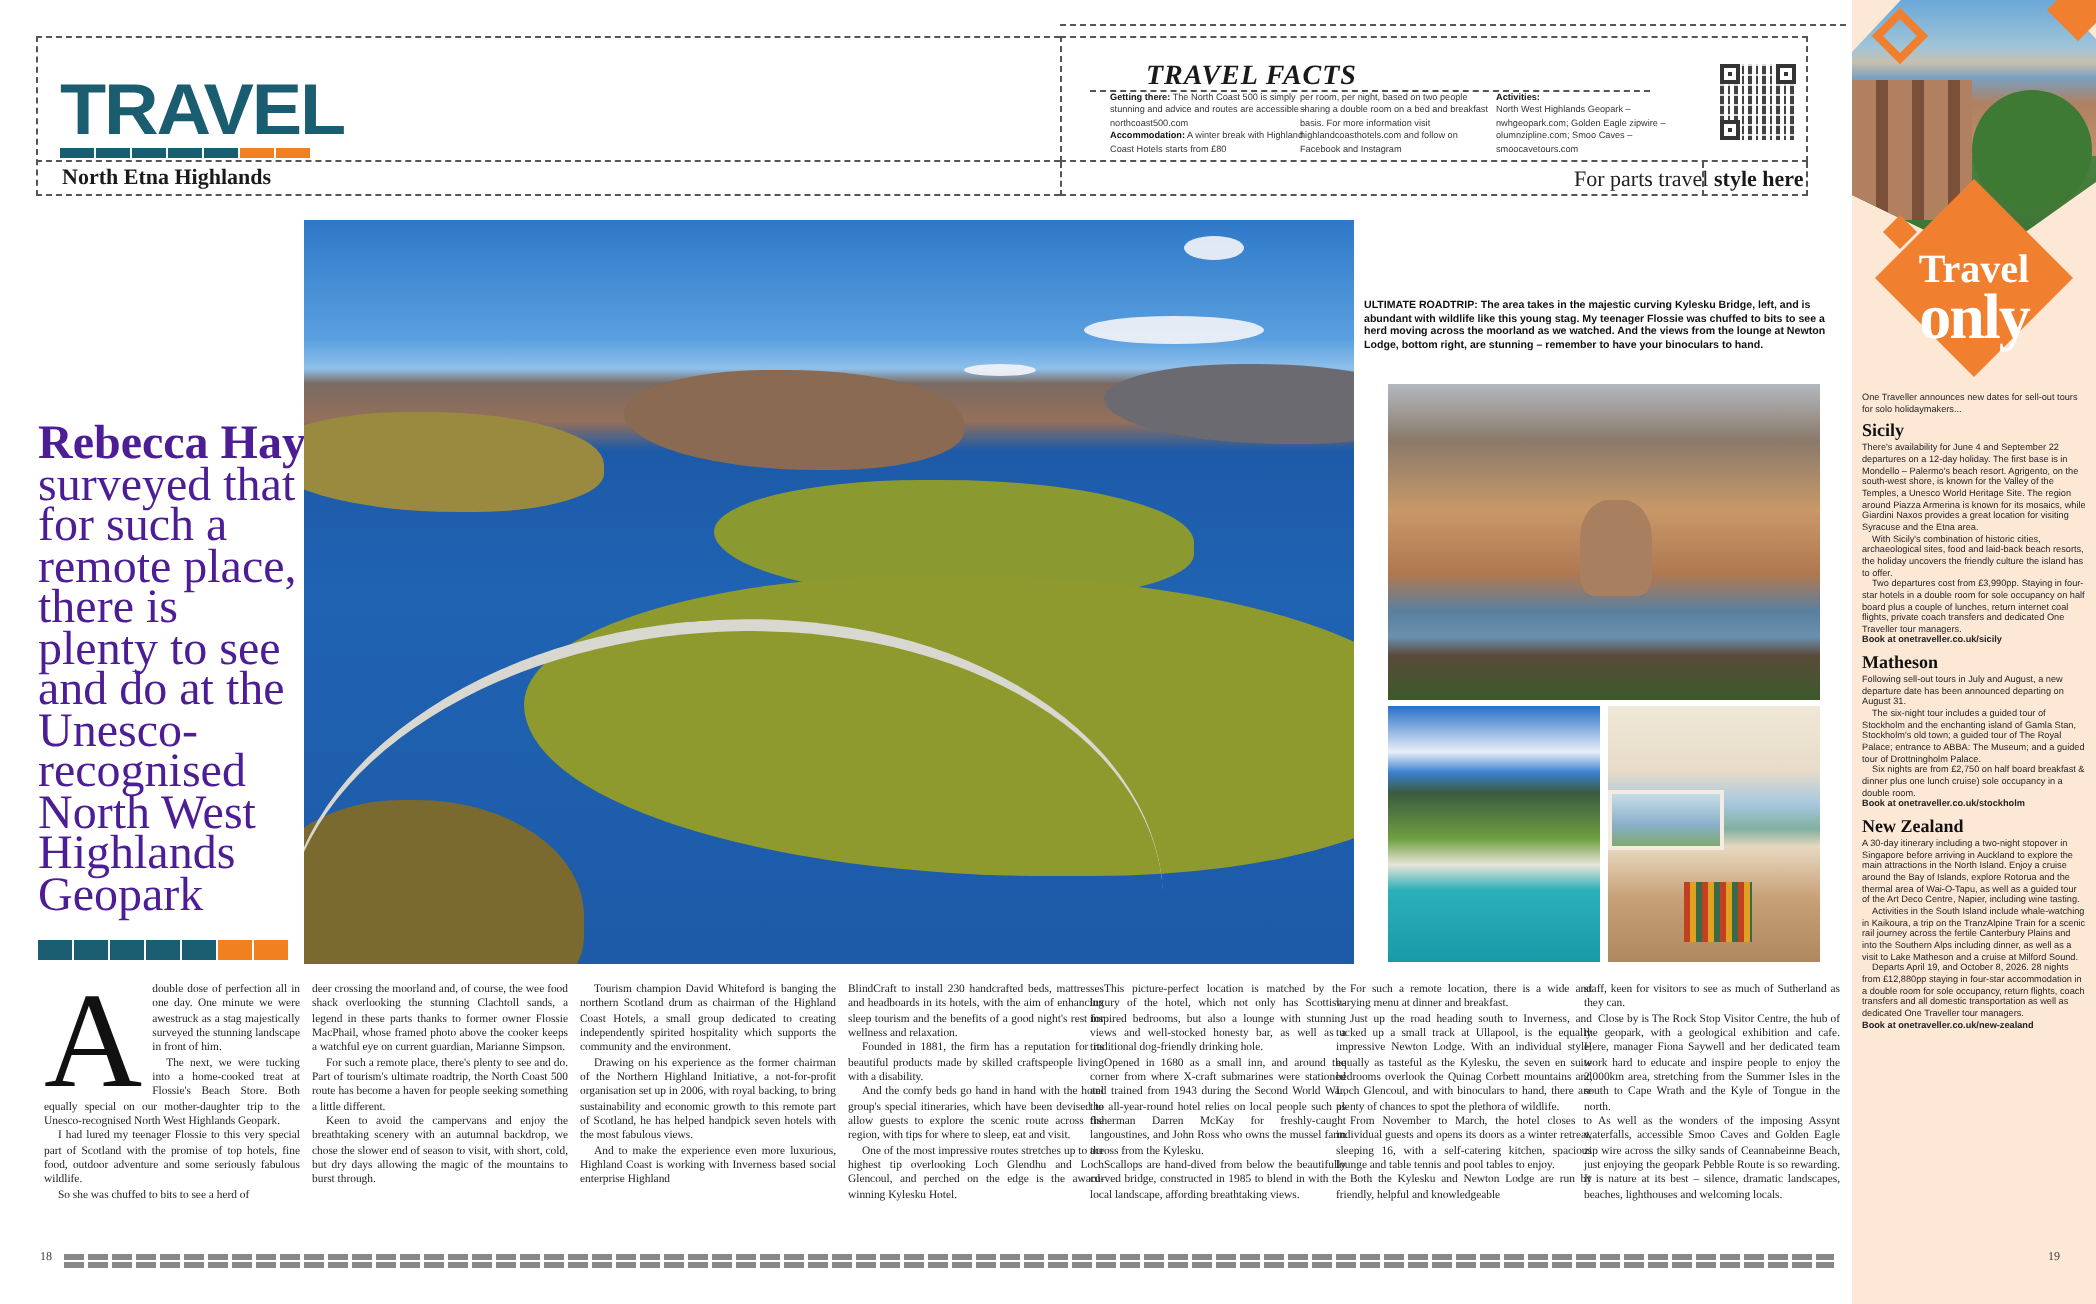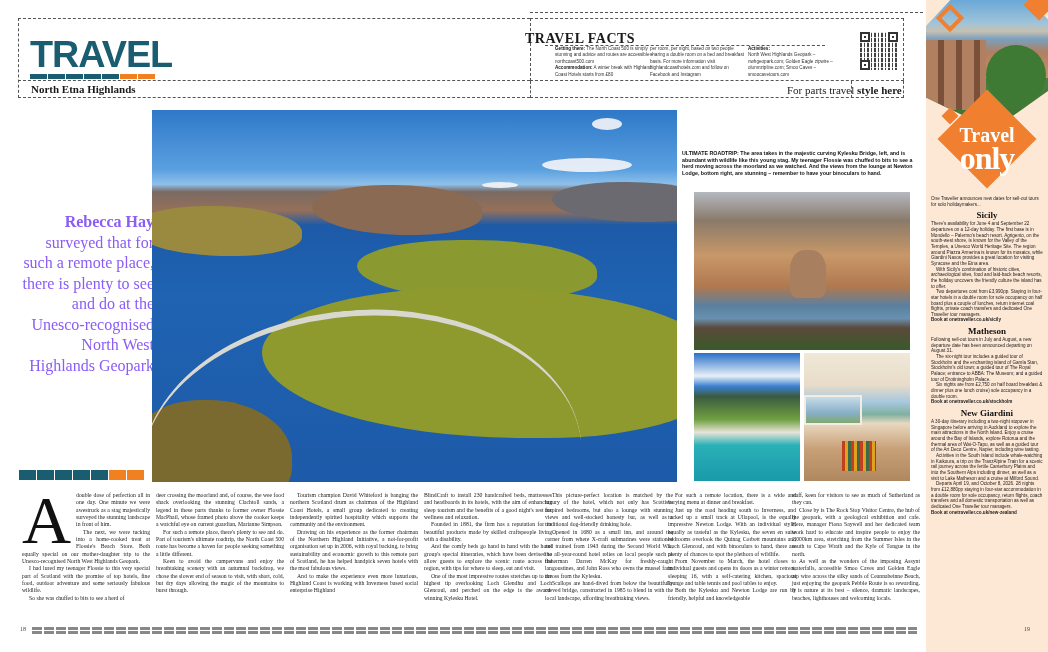--- a/index.html
+++ b/index.html
@@ -11,38 +11,38 @@
   .header-sep { position: absolute; left: 18px; top: 80px; width: 512px; border-top: 1px dashed #555; }
   .logo { position: absolute; left: 30px; top: 38px; font-family: "Liberation Sans", sans-serif; font-weight: 700; font-size: 36px; letter-spacing: -1px; color: #1a5c70; transform: scaleX(1.05); transform-origin: left; line-height: 34px; }
   .logo-bar { position: absolute; left: 30px; top: 74px; display: flex; gap: 1px; }
   .logo-bar span { width: 17px; height: 5px; background: #1a5c70; }
   .logo-bar span.o { background: #f08020; }
   .section-label { position: absolute; left: 31px; top: 83px; font-size: 11px; font-weight: 700; }
 
   
   .facts-box { position: absolute; left: 530px; top: 18px; width: 374px; height: 63px; border: 1px dashed #555; border-left: 1px dashed #555; }
   .facts-top { position: absolute; left: 530px; top: 12px; width: 393px; border-top: 1px dashed #555; }
-  .facts-title { position: absolute; left: 525px; top: 31px; font-size: 14px; font-weight: 900; letter-spacing: 0.5px; }
+  .facts-title { position: absolute; left: 573px; top: 31px; font-size: 14px; font-weight: 900; letter-spacing: 0.5px; font-style: italic; }
   .facts-line { position: absolute; left: 545px; top: 45px; width: 280px; border-top: 1px dashed #555; }
   .facts-col { position: absolute; top: 46px; width: 100px; font-family: "Liberation Sans", sans-serif; font-size: 4.6px; line-height: 6.4px; color: #333; }
   .facts-col b { color: #111; }
   .qr { position: absolute; left: 860px; top: 32px; width: 38px; height: 38px;
         background:
           repeating-linear-gradient(90deg, #222 0 2px, #fff 2px 4px, #222 4px 5px, #fff 5px 7px),
           #fff; opacity: 0.85; }
   .qr::before { content:""; position:absolute; inset:0; background: repeating-linear-gradient(0deg, transparent 0 2px, rgba(255,255,255,.8) 2px 3px, transparent 3px 5px); }
   .qr .c { position: absolute; width: 10px; height: 10px; border: 2px solid #111; background: #fff; }
   .qr .c::after { content:""; position:absolute; left:2px; top:2px; width:2px; height:2px; background:#111; }
   .facts-bottom { position: absolute; left: 530px; top: 81px; width: 374px; height: 17px; border: 1px dashed #555; border-top: none; }
   .more-travel { position: absolute; left: 787px; top: 84px; font-size: 11px; color: #222; }
   .scan-box { position: absolute; left: 851px; top: 81px; width: 53px; height: 17px; border-left: 1px dashed #555; }
   .scan-here { position: absolute; left: 857px; top: 84px; font-size: 11px; font-weight: 700; }
 
   
-  .standfirst { position: absolute; left: 19px; top: 212px; width: 135px; font-size: 16px; line-height: 20.5px; color: #8b5cf6; text-align: right; }
+  .standfirst { position: absolute; left: 19px; top: 212px; width: 135px; font-size: 24px; line-height: 20.5px; color: #4c1d95; }
   .standfirst b { font-weight: 700; display: block; }
   .deco-bar { position: absolute; left: 19px; top: 470px; display: flex; gap: 1px; }
   .deco-bar span { width: 17px; height: 10px; background: #1a5c70; }
   .deco-bar span.o { background: #f08020; }
 
   
   .photo-main { position: absolute; left: 152px; top: 110px; width: 525px; height: 372px; overflow: hidden;
     background:
       linear-gradient(180deg, #2e78c8 0%, #5aa0e0 16%, #8fc0ea 20%, #7a6a62 22%, #95705a 27%, #1d5aa8 31%, #1f63b2 50%, #1d5aa8 100%); }
   .photo-main .cloud { position:absolute; background:#f4f4f8; border-radius:50%; opacity:.9; }
@@ -79,21 +79,21 @@
      background: linear-gradient(180deg, #6aa8d8 0%, #a0c4d8 18%, #c8c0b0 24%, #7aa0c0 30%, #b08060 40%, #c09070 60%, #4a8040 60%, #3a7030 100%);
      clip-path: polygon(0 20%, 20% 0, 85% 0, 100% 15%, 100% 70%, 55% 100%, 0 75%); }
   .news-photo .tree { position:absolute; left:60px; top:45px; width:60px; height:60px; background:#3e7a34; border-radius:50%; }
   .news-photo .ruin { position:absolute; left:0; top:40px; width:60px; height:70px; background: repeating-linear-gradient(90deg, #b08060 0 12px, #7a5038 12px 18px); }
   .diamond { position: absolute; background: #f08030; transform: rotate(45deg); }
   .diamond.outline { background: transparent; border: 4px solid #f08030; }
   .news-title { position: absolute; left: 926px; width: 122px; text-align: center; color: #fff; font-weight: 700; }
   .news-title.t1 { top: 124px; font-size: 20px; }
   .news-title.t2 { top: 140px; font-size: 32px; letter-spacing: -1px; }
   .news-body { position: absolute; left: 931px; top: 196px; width: 112px; font-family: "Liberation Sans", sans-serif; font-size: 4.6px; line-height: 5.65px; color: #222; }
-  .news-body h3 { font-family: "Liberation Serif", serif; font-size: 9px; line-height: 11px; font-weight: 700; margin-top: 3px; color: #111; text-align: center; }
+  .news-body h3 { font-family: "Liberation Serif", serif; font-size: 9px; line-height: 11px; font-weight: 700; margin-top: 3px; color: #111; }
   .news-body p { text-indent: 5px; }
   .news-body p.noindent { text-indent: 0; }
   .news-body .book { font-weight: 700; text-indent: 0; }
 </style>
 </head>
 <body>
 
 <div class="header-box"></div>
 <div class="header-sep"></div>
 <div class="logo">TRAVEL</div>
@@ -233,19 +233,19 @@
   <p>With Sicily's combination of historic cities, archaeological sites, food and laid-back beach resorts, the holiday uncovers the friendly culture the island has to offer.</p>
   <p>Two departures cost from £3,990pp. Staying in four-star hotels in a double room for sole occupancy on half board plus a couple of lunches, return internet coal flights, private coach transfers and dedicated One Traveller tour managers.</p>
   <p class="book">Book at onetraveller.co.uk/sicily</p>
 
   <h3>Matheson</h3>
   <p class="noindent">Following sell-out tours in July and August, a new departure date has been announced departing on August 31.</p>
   <p>The six-night tour includes a guided tour of Stockholm and the enchanting island of Gamla Stan, Stockholm's old town; a guided tour of The Royal Palace; entrance to ABBA: The Museum; and a guided tour of Drottningholm Palace.</p>
   <p>Six nights are from £2,750 on half board breakfast &amp; dinner plus one lunch cruise) sole occupancy in a double room.</p>
   <p class="book">Book at onetraveller.co.uk/stockholm</p>
 
-  <h3>New Giardini</h3>
+  <h3>New Zealand</h3>
   <p class="noindent">A 30-day itinerary including a two-night stopover in Singapore before arriving in Auckland to explore the main attractions in the North Island. Enjoy a cruise around the Bay of Islands, explore Rotorua and the thermal area of Wai-O-Tapu, as well as a guided tour of the Art Deco Centre, Napier, including wine tasting.</p>
   <p>Activities in the South Island include whale-watching in Kaikoura, a trip on the TranzAlpine Train for a scenic rail journey across the fertile Canterbury Plains and into the Southern Alps including dinner, as well as a visit to Lake Matheson and a cruise at Milford Sound.</p>
   <p>Departs April 19, and October 8, 2026. 28 nights from £12,880pp staying in four-star accommodation in a double room for sole occupancy, return flights, coach transfers and all domestic transportation as well as dedicated One Traveller tour managers.</p>
   <p class="book">Book at onetraveller.co.uk/new-zealand</p>
 </div>
 <div class="page-num" style="left:1024px;">19</div>
 
 </body></html>

